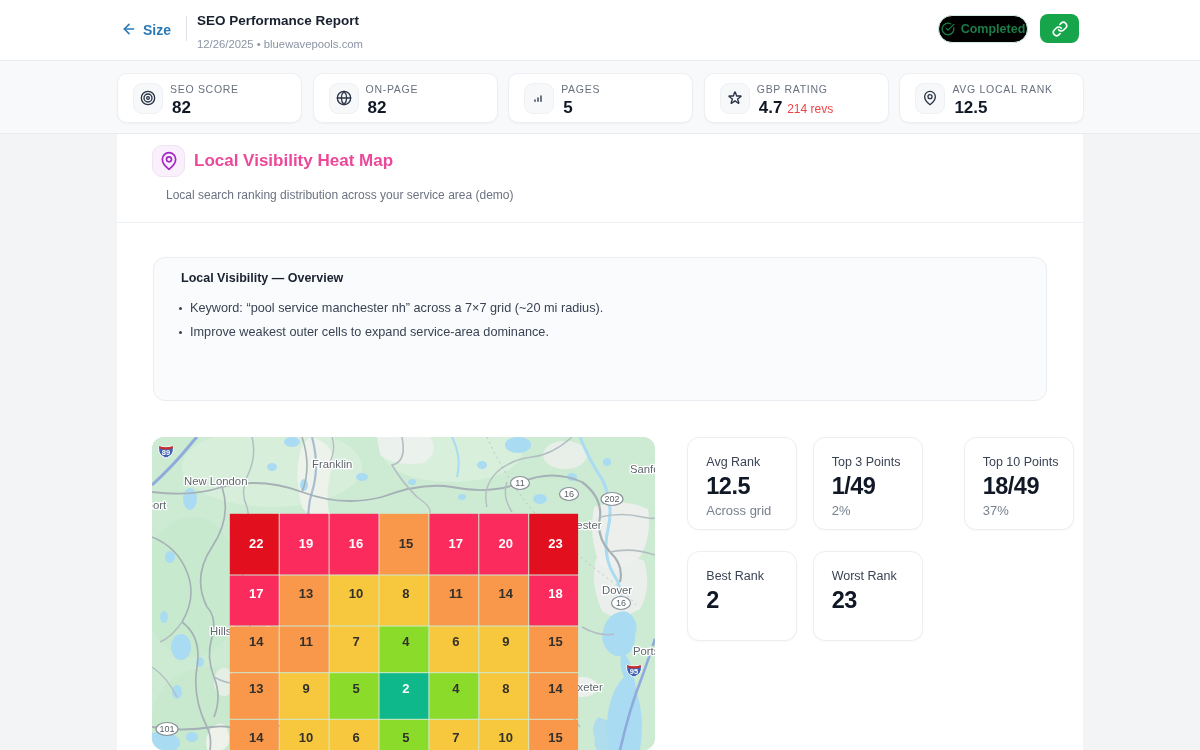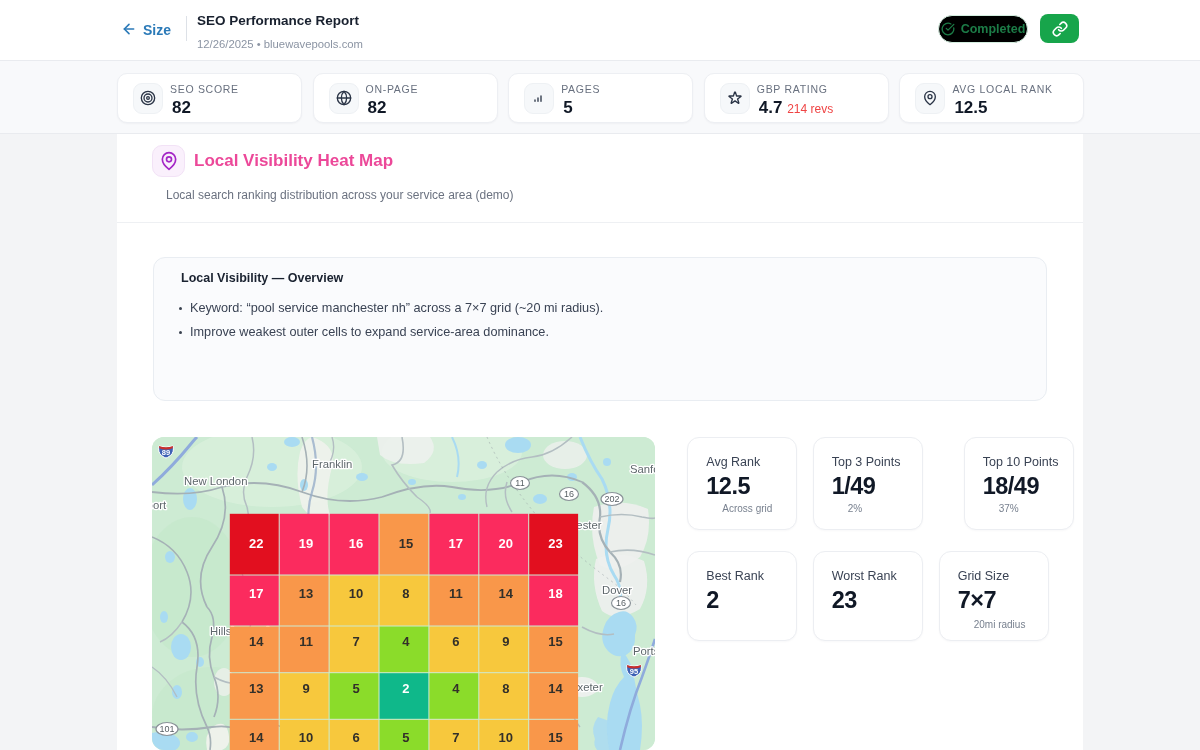--- a/index.html
+++ b/index.html
@@ -38,21 +38,21 @@
 .ov li { position:relative; padding-left:12.5px; margin-bottom:10.2px; font-size:12.7px; color:#3a4354; }
 .ov li::before { content:""; position:absolute; left:1px; top:6px; width:3px; height:3px; border-radius:50%; background:#39414f; }
 
 
 .map { position:absolute; left:35px; top:303px; width:503px; height:313px; border-radius:12px; overflow:hidden; background:#cdebd3; }
 
 
 .rcard { position:absolute; width:110px; background:#fff; border:1px solid #eceef2; border-radius:12px; box-shadow:0 1px 2px rgba(20,30,50,0.03); }
 .rlabel { position:absolute; left:18px; top:17px; font-size:12.5px; font-weight:500; color:#3a4354; }
 .rval { position:absolute; left:18px; top:35px; font-size:23.5px; font-weight:700; color:#101826; letter-spacing:-0.5px; }
-.rsub { position:absolute; left:34px; top:65px; font-size:10px; color:#78818f; }
+.rsub { position:absolute; left:18px; top:65px; font-size:13px; color:#78818f; }
 </style>
 </head>
 <body>
 
 <div class="header">
   <div class="backarr"><svg width="16" height="16" viewBox="0 0 24 24" fill="none" stroke="#2b7ab8" stroke-width="2.4" stroke-linecap="round" stroke-linejoin="round">
         <path d="m12 19-7-7 7-7"></path>
         <path d="M19 12H5"></path>
       </svg></div>
     <div class="back">Size</div>
@@ -343,18 +343,13 @@
       <div class="rsub">37%</div>
   </div>
   <div class="rcard" style="left:570.3px; top:416.5px; height:90px;">
     <div class="rlabel">Best Rank</div>
       <div class="rval">2</div>
   </div>
   <div class="rcard" style="left:695.7px; top:416.5px; height:90px;">
     <div class="rlabel">Worst Rank</div>
       <div class="rval">23</div>
   </div>
-  <div class="rcard" style="left:821.7px; top:416.5px; height:90px;">
-    <div class="rlabel">Grid Size</div>
-      <div class="rval">7×7</div>
-      <div class="rsub" style="top:67px;">20mi radius</div>
-  </div>
 </div>
 
 </body></html>

